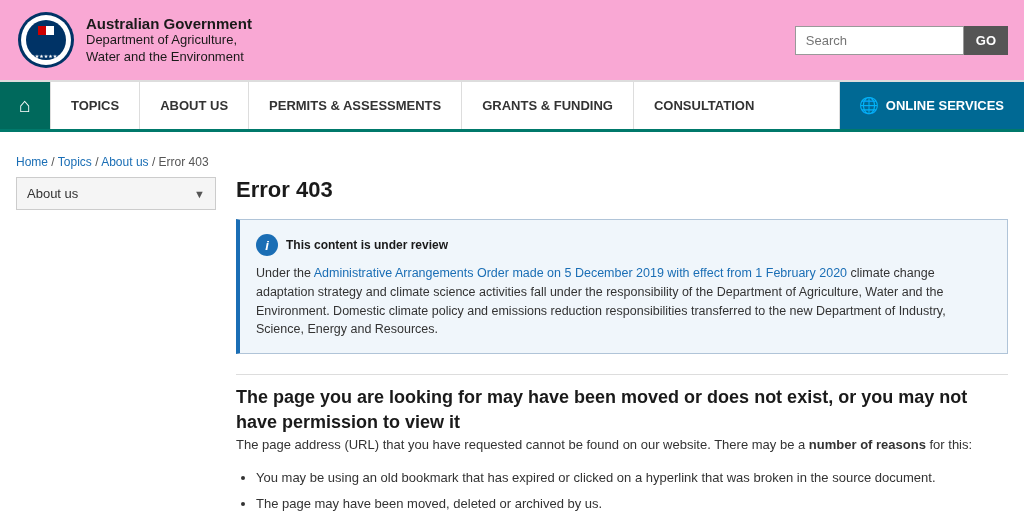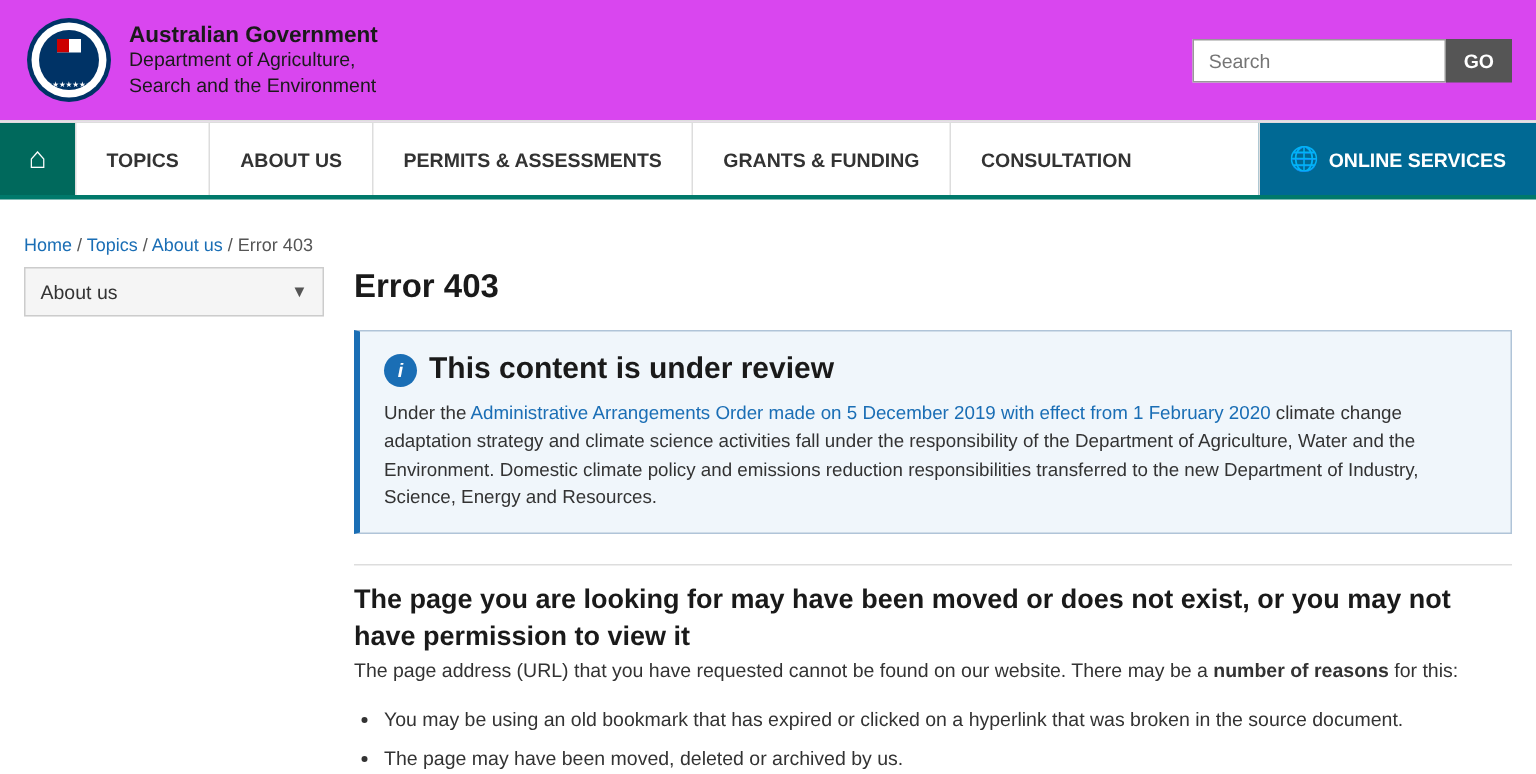--- a/index.html
+++ b/index.html
@@ -4,21 +4,21 @@
   <style>
     * { margin: 0; padding: 0; box-sizing: border-box; }
     body { font-family: Arial, sans-serif; font-size: 13px; color: #333; background: #fff; }
 
     
     .header {
       display: flex;
       align-items: center;
       justify-content: space-between;
       padding: 10px 16px;
-      background: #d946ef;
+      background: #f9a8d4;
       border-bottom: 1px solid #ddd;
     }
     .header-logo {
       display: flex;
       align-items: center;
       gap: 10px;
     }
     .coat-of-arms {
       width: 60px;
       height: 60px;
@@ -175,21 +175,21 @@
       color: #fff;
       display: flex;
       align-items: center;
       justify-content: center;
       font-style: italic;
       font-weight: bold;
       font-size: 13px;
       flex-shrink: 0;
     }
     .info-box-title {
-      font-size: 20px;
+      font-size: 12px;
       font-weight: bold;
       color: #1a1a1a;
     }
     .info-box-text {
       font-size: 12.5px;
       color: #333;
       line-height: 1.5;
     }
     .info-box-text a {
       color: #1a6eb5;
@@ -240,21 +240,21 @@
       <rect x="22" y="16" width="16" height="18" rx="2" fill="#fff"></rect>
       <rect x="22" y="16" width="8" height="9" fill="#cc0000"></rect>
       <rect x="30" y="16" width="8" height="9" fill="#fff"></rect>
       <rect x="22" y="25" width="16" height="9" fill="#003366"></rect>
 
       <text x="30" y="48" text-anchor="middle" fill="#fff" font-size="5" font-family="Arial">★★★★★★★</text>
     </svg>
     <div class="header-text">
       <span class="gov-title">Australian Government</span>
       <span class="dept-title">Department of Agriculture,</span>
-      <span class="dept-title">Search and the Environment</span>
+      <span class="dept-title">Water and the Environment</span>
     </div>
   </div>
   <div class="search-area">
     <input class="search-input" type="text" placeholder="Search" style="">
     <button class="search-btn">GO</button>
   </div>
 </div>
 
 <nav class="nav-bar">
   <div class="nav-home">

